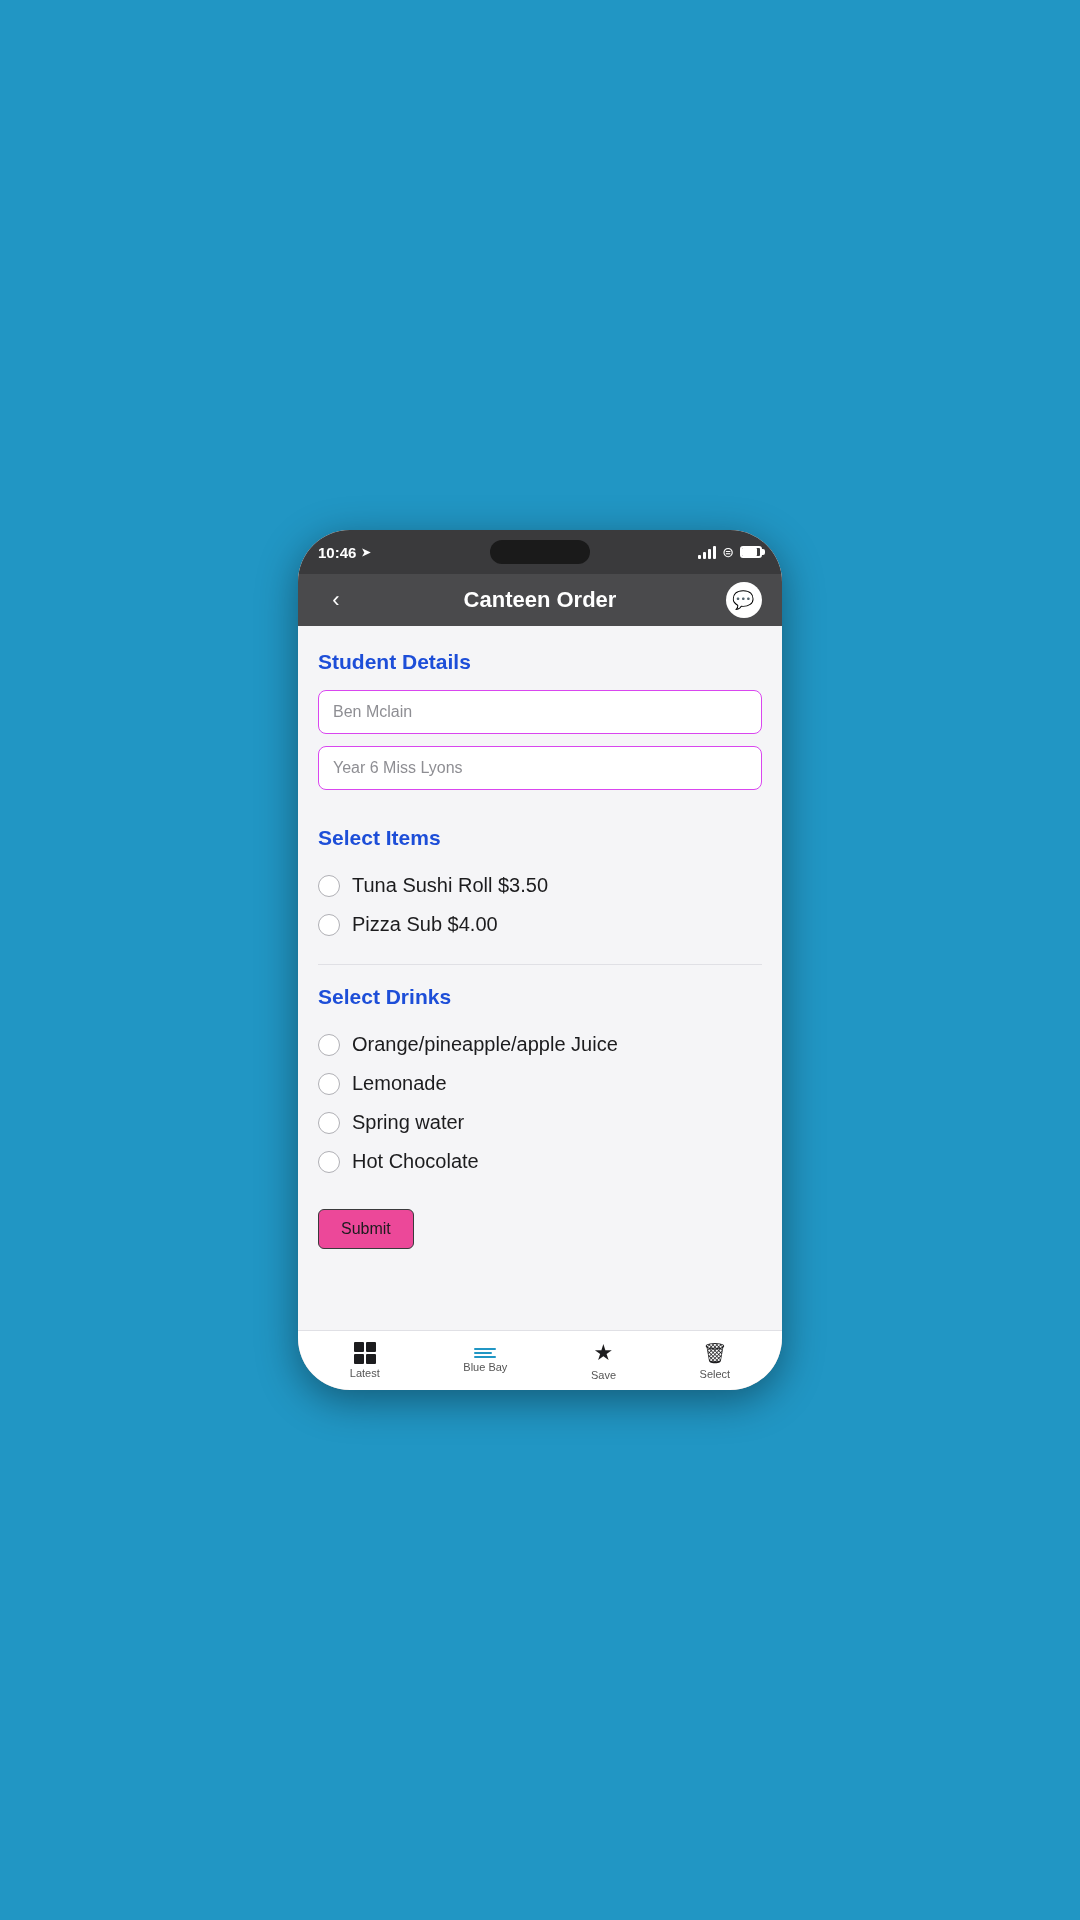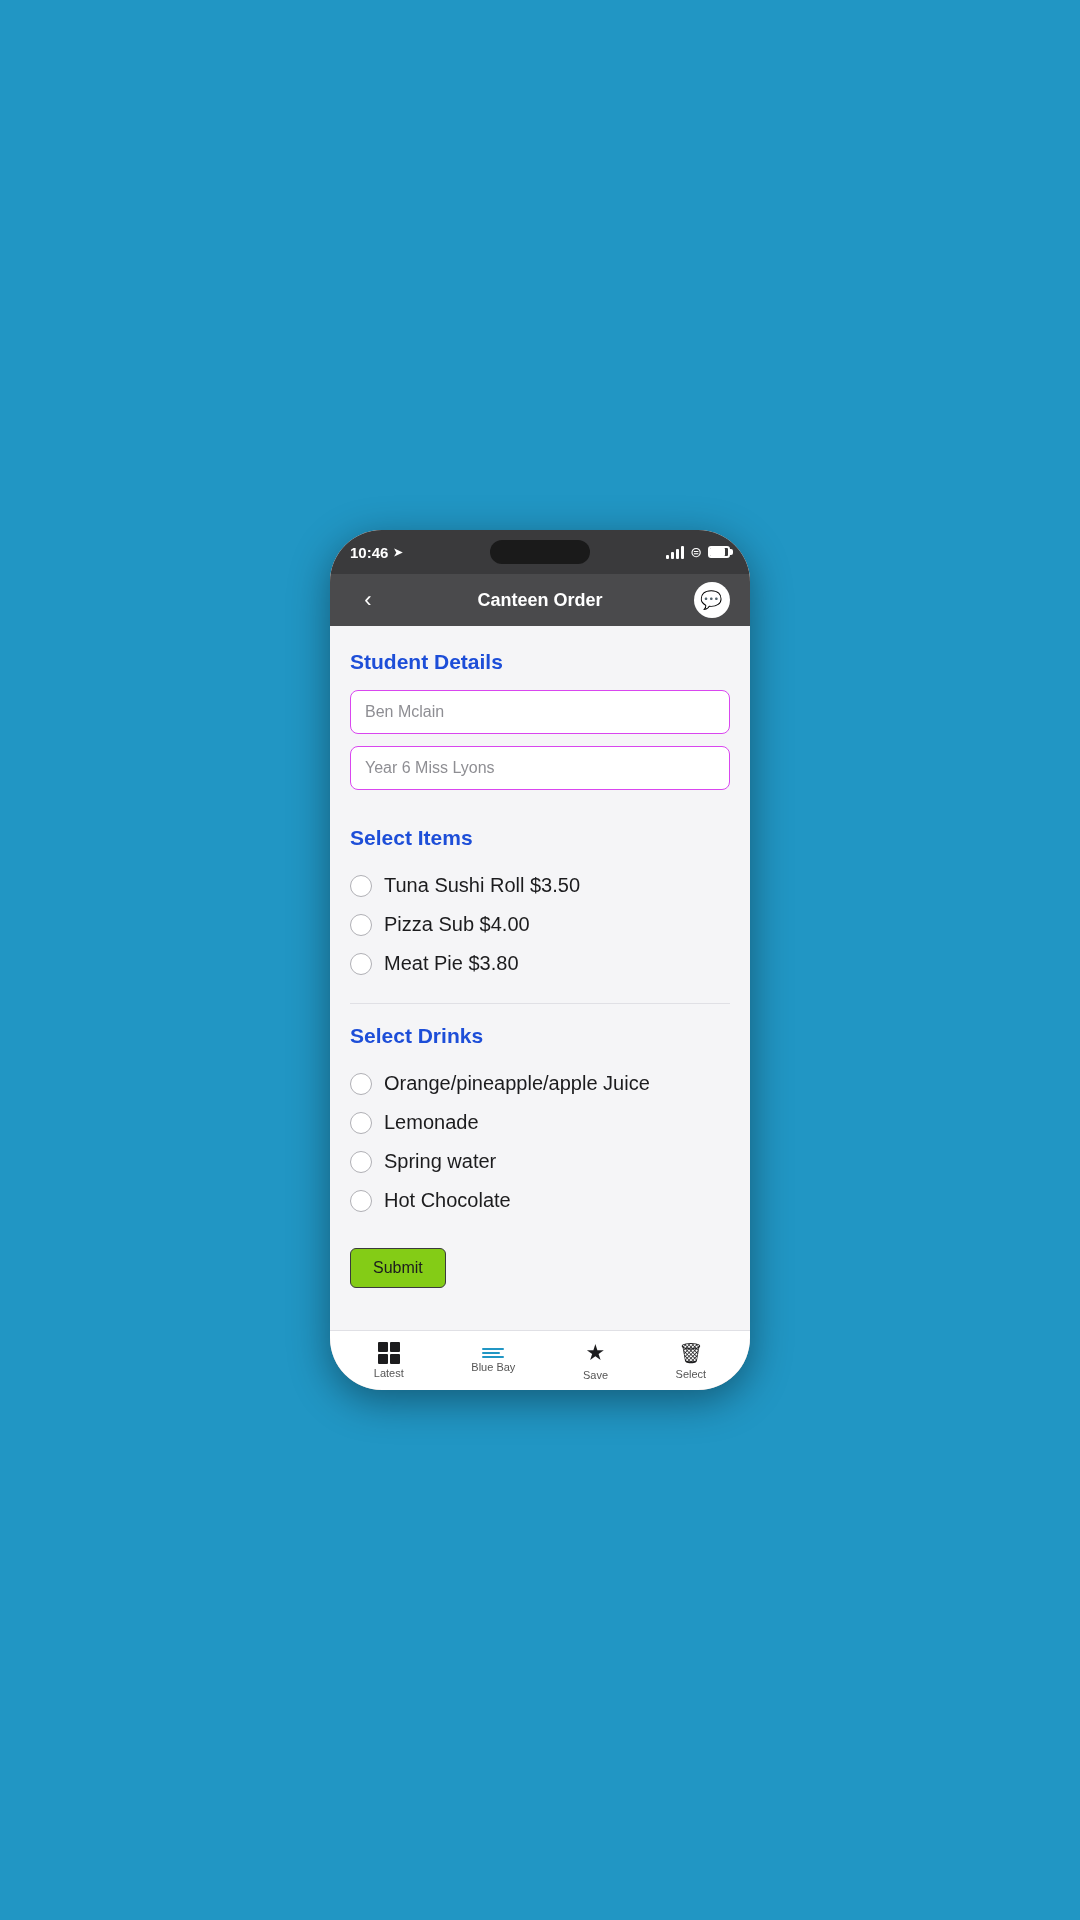--- a/index.html
+++ b/index.html
@@ -8,21 +8,21 @@
     body {
       background-color: #2196C4;
       display: flex;
       justify-content: center;
       align-items: center;
       min-height: 100vh;
       font-family: -apple-system, BlinkMacSystemFont, 'Helvetica Neue', Arial, sans-serif;
     }
 
     .phone-frame {
-      width: 420px;
+      width: 484px;
       height: 860px;
       background: #f0f0f0;
       border-radius: 52px;
       position: relative;
       box-shadow: 0 10px 40px rgba(0,0,0,0.4), inset 0 0 0 2px #c8c8c8;
       overflow: hidden;
     }
 
     
     .status-bar {
@@ -123,21 +123,21 @@
       cursor: pointer;
       width: 36px;
       height: 36px;
       display: flex;
       align-items: center;
       justify-content: center;
     }
 
     .nav-title {
       color: white;
-      font-size: 18px;
+      font-size: 22px;
       font-weight: 600;
     }
 
     .nav-chat {
       width: 36px;
       height: 36px;
       background: white;
       border-radius: 50%;
       display: flex;
       align-items: center;
@@ -204,21 +204,21 @@
 
     .radio-label {
       font-size: 20px;
       color: #1c1c1e;
     }
 
     .submit-btn {
       margin-top: 20px;
       padding: 10px 22px;
       border: 1.5px solid #3a3a3c;
-      background: #84cc16;
+      background: #ec4899;
       border-radius: 6px;
       font-size: 16px;
       font-weight: 500;
       cursor: pointer;
       color: #1c1c1e;
     }
 
     .bottom-tab-bar {
       position: absolute;
       bottom: 0;
@@ -345,24 +345,20 @@
       <div class="section-title">Select Items</div>
 
       <div class="radio-item">
         <div class="radio-circle"></div>
         <span class="radio-label">Tuna Sushi Roll $3.50</span>
       </div>
       <div class="radio-item">
         <div class="radio-circle"></div>
         <span class="radio-label">Pizza Sub $4.00</span>
       </div>
-      <div class="radio-item">
-        <div class="radio-circle"></div>
-        <span class="radio-label">Meat Pie $3.80</span>
-      </div>
     </div>
 
     <div class="divider"></div>
 
     
     <div class="items-section">
       <div class="section-title">Select Drinks</div>
 
       <div class="radio-item">
         <div class="radio-circle"></div>

